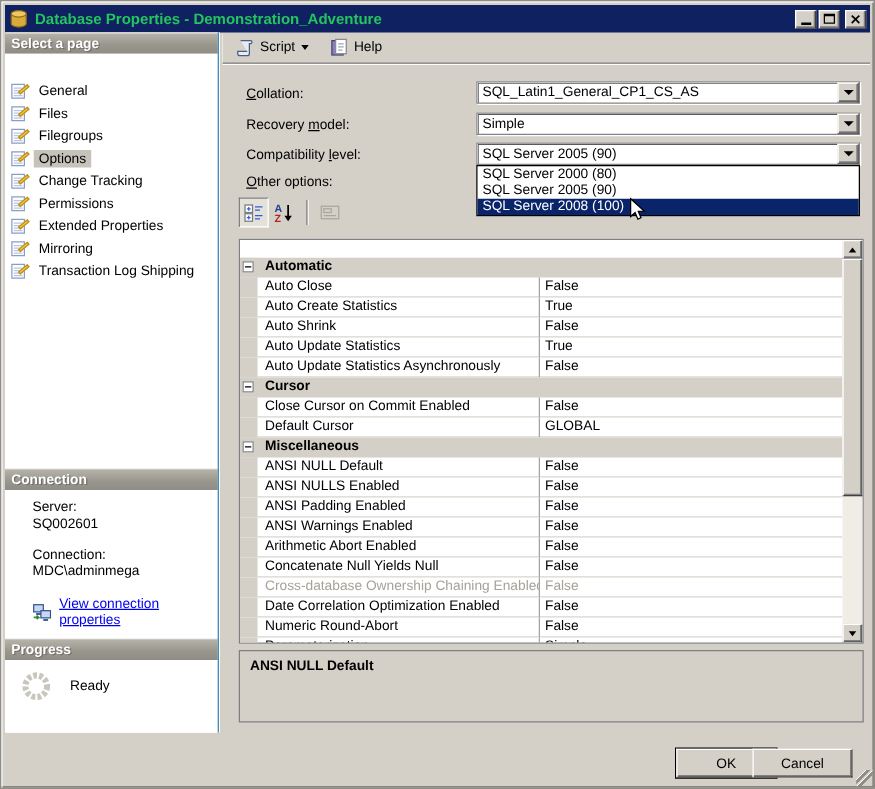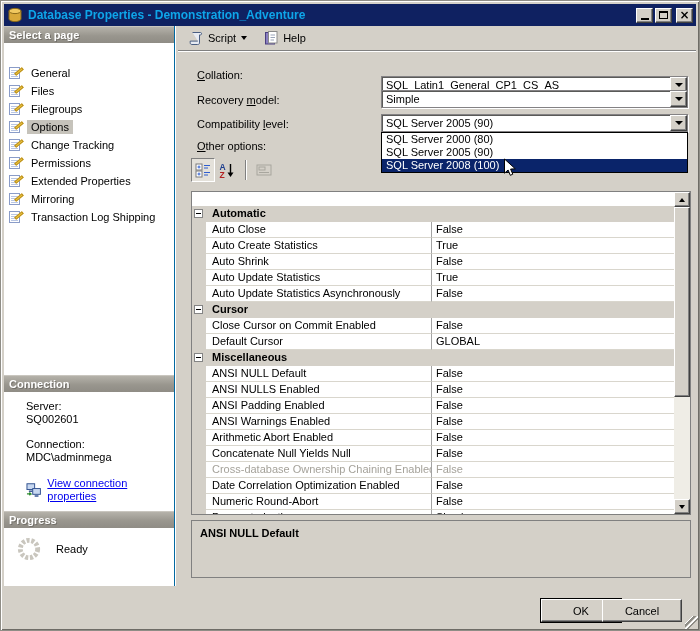--- a/index.html
+++ b/index.html
@@ -12,21 +12,21 @@
     box-shadow: inset 1px 1px 0 #ffffff, inset -1px -1px 0 #6e6c66;
     overflow:hidden;
     box-sizing:border-box;
   }
   *{box-sizing:border-box;}
   
   .titlebar{
     position:absolute;left:3px;top:3px;right:3px;height:22px;
     background:#0F2161;display:flex;align-items:center;padding:0 3px;
   }
-  .titlebar .title{color:#0ea5e9;font-weight:bold;font-size:12px;margin-left:5px;flex:1;
+  .titlebar .title{color:#22c55e;font-weight:bold;font-size:12px;margin-left:5px;flex:1;
     white-space:nowrap;overflow:hidden;}
   .tb-btn{width:17px;height:15px;background:#D4D0C8;margin-left:2px;
     border:1px solid;border-color:#FFFFFF #404040 #404040 #FFFFFF;
     box-shadow: inset -1px -1px 0 #808080;
     display:flex;align-items:center;justify-content:center;position:relative;}
   .tb-btn.closeb{margin-left:4px;}
   .glyph-min{width:8px;height:2px;background:#000;margin-top:7px;}
   .glyph-max{width:9px;height:8px;border:1px solid #000;border-top:2px solid #000;}
   .glyph-close{font-weight:bold;font-size:12px;line-height:11px;font-family:"DejaVu Sans",sans-serif;}
   
@@ -267,21 +267,21 @@
         </svg>
         <span class="tlabel">Help</span>
       </div>
     </div>
 
     <div class="f-label" style="top:43px;"><span></span><span class="accel">C</span><span>ollation:</span></div>
     <div class="f-label" style="top:68px;"><span>Recovery </span><span class="accel">m</span><span>odel:</span></div>
     <div class="f-label" style="top:92px;"><span>Compatibility </span><span class="accel">l</span><span>evel:</span></div>
     <div class="f-label" style="top:114px;"><span></span><span class="accel">O</span><span>ther options:</span></div>
 
-    <div class="combo" style="top:50px;gap:16px;">
+    <div class="combo" style="top:39px;gap:16px;">
       <span class="combo-text">SQL_Latin1_General_CP1_CS_AS</span>
       <span class="combo-btn">
           <span class="tri-down"></span>
         </span>
     </div>
     <div class="combo" style="top:64px;">
       <span class="combo-text">Simple</span>
       <span class="combo-btn">
           <span class="tri-down"></span>
         </span>

